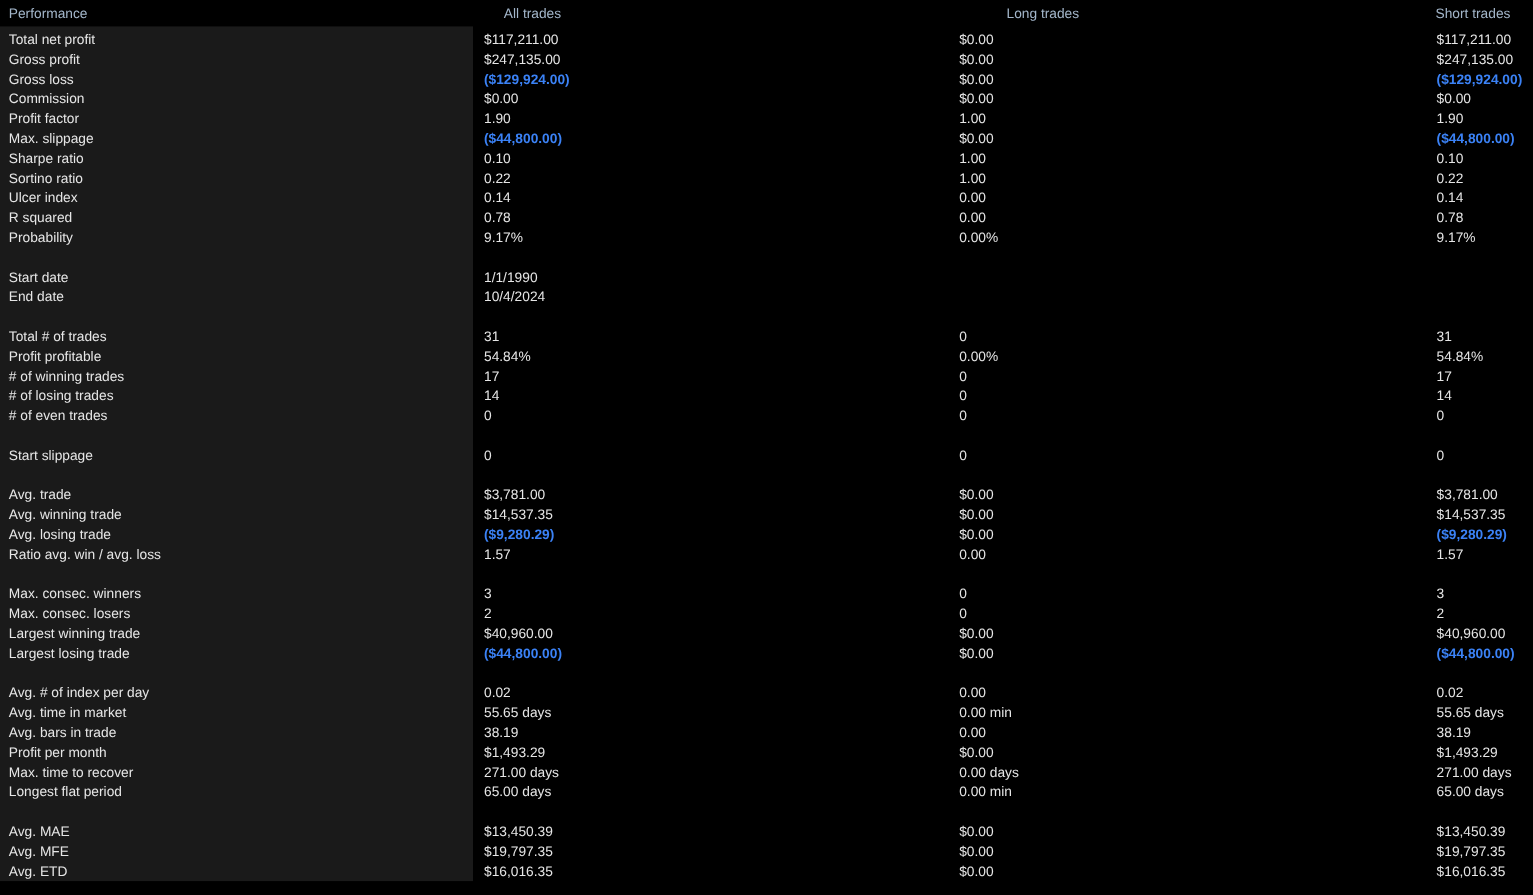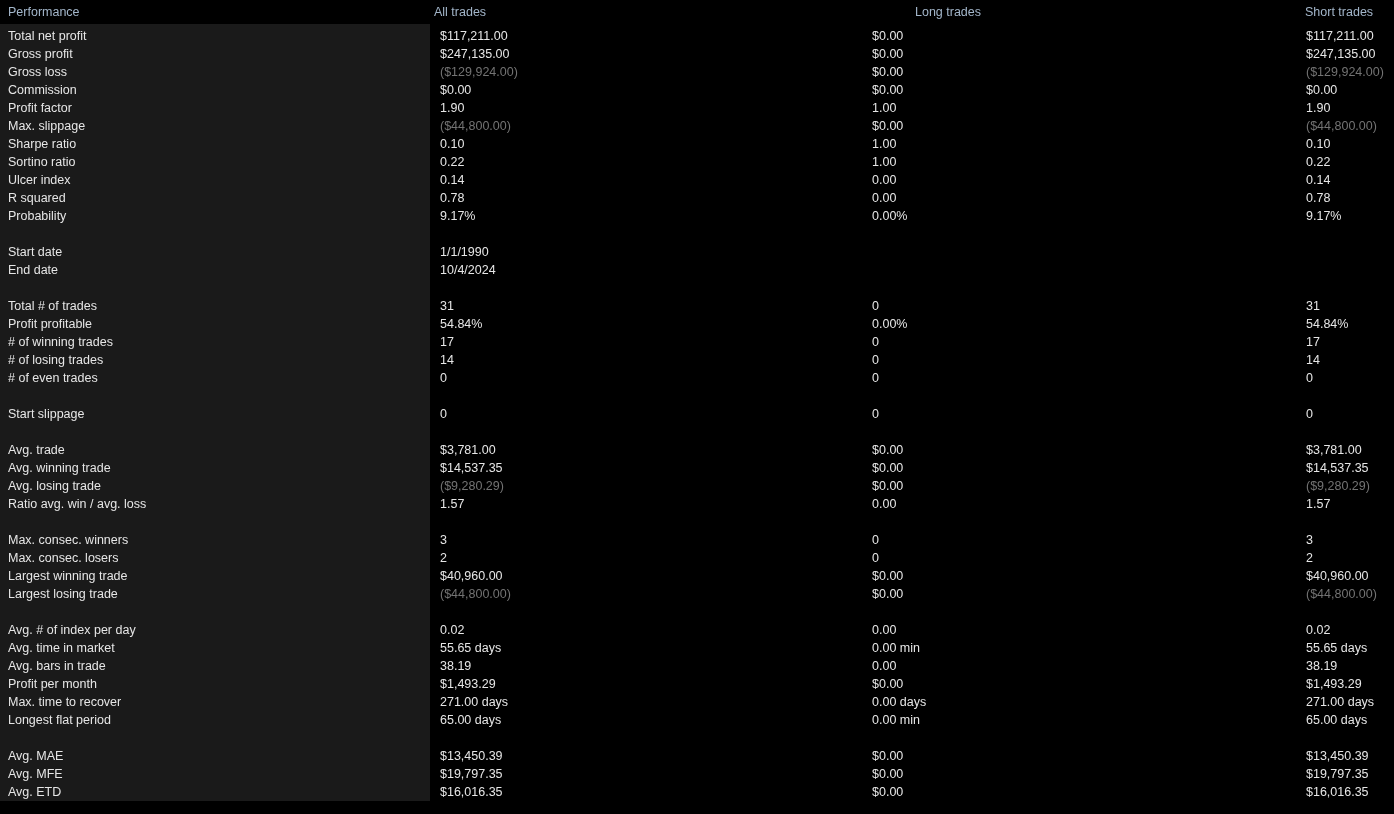--- a/index.html
+++ b/index.html
@@ -39,21 +39,21 @@
   }
   .hdr {
     position: absolute;
     top: 4px;
     font-size: 12.5px;
     line-height: 16px;
     color: #a3b6ca;
     white-space: nowrap;
   }
   .hdr.c0 { left: 8px; }
-  .hdr.c1 { left: 434px; }
+  .hdr.c1 { left: 458px; }
   .hdr.c2 { left: 915px; }
   .hdr.c3 { left: 1305px; }
 
   #rows {
     position: absolute;
     left: 0;
     top: 27px;
     width: 1394px;
   }
   .row {
@@ -66,21 +66,21 @@
     top: 0;
     font-size: 12.5px;
     line-height: 18px;
     white-space: nowrap;
     color: #e6e6e6;
   }
   .row .cell.c0 { left: 8px; }
   .row .cell.c1 { left: 440px; }
   .row .cell.c2 { left: 872px; }
   .row .cell.c3 { left: 1306px; }
-  .row .cell.neg { color: #737373; }
+  .row .cell.neg { color: #3b82f6; font-weight: bold; }
   .row.spacer { height: 18px; }
 </style>
 </head>
 <body>
 
 <div id="report">
 
   <div id="label-panel-bg"></div>
 
   <div class="header-row">

